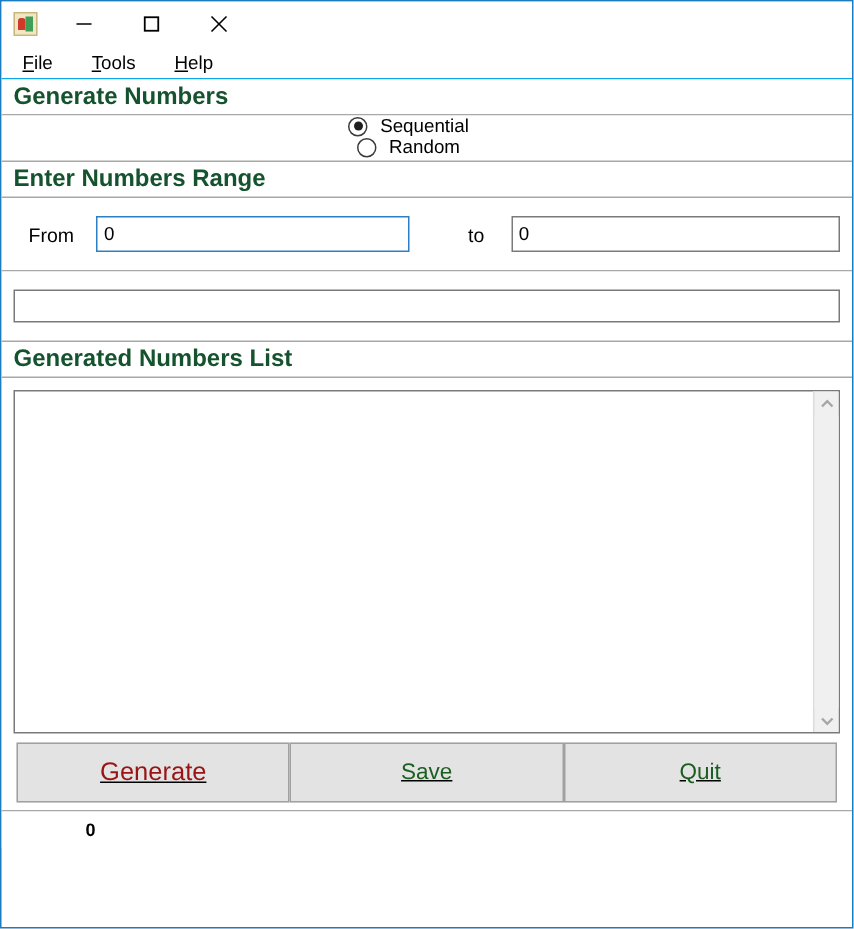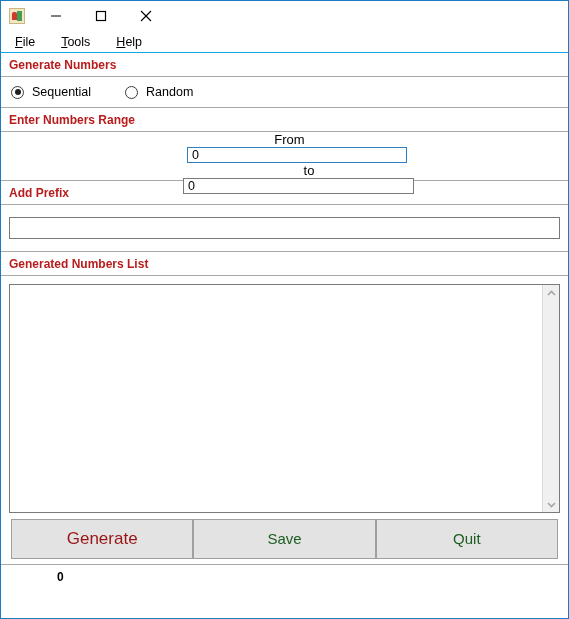--- a/index.html
+++ b/index.html
@@ -101,40 +101,41 @@
   .menu-item .accel {
     text-decoration: underline;
   }
 
   
   .section-header {
     height: 24px;
     display: flex;
     align-items: center;
     padding-left: 8px;
-    font-size: 12px;
+    font-size: 16px;
     font-weight: bold;
-    color: #b91c1c;
+    color: #14532d;
     border-bottom: 1px solid #a8a8a8;
     box-sizing: border-box;
     background: #ffffff;
   }
 
   .panel {
     background: #ffffff;
     box-sizing: border-box;
     border-bottom: 1px solid #a8a8a8;
   }
 
   
   .radio-row {
     height: 30px;
     display: flex;
     align-items: center;
     padding-left: 10px;
+    flex-direction: column;
   }
   .radio-wrap {
     display: flex;
     align-items: center;
     margin-right: 34px;
   }
   .radio {
     width: 13px;
     height: 13px;
     border-radius: 50%;
@@ -159,21 +160,20 @@
     margin-left: 8px;
     white-space: nowrap;
   }
 
   
   .range-row {
     height: 48px;
     display: flex;
     align-items: center;
     padding: 0 8px 0 18px;
-    flex-direction: column;
   }
   .inline-label {
     font-size: 13px;
     color: #000000;
     white-space: nowrap;
   }
   .textbox {
     height: 24px;
     box-sizing: border-box;
     background: #ffffff;
@@ -258,20 +258,21 @@
   
   .buttons-row {
     height: 52px;
     display: flex;
     align-items: center;
     padding: 0 10px;
     gap: 0;
     box-sizing: border-box;
     background: #ffffff;
     border-bottom: 1px solid #a8a8a8;
+    text-decoration: underline;
   }
   .btn {
     flex: 1 1 0;
     height: 40px;
     background: #e3e3e3;
     border: 1px solid #a0a0a0;
     box-sizing: border-box;
     display: flex;
     align-items: center;
     justify-content: center;
@@ -354,21 +355,20 @@
   <div class="section-header">Enter Numbers Range</div>
   <div class="panel">
     <div class="range-row">
       <span class="inline-label">From</span>
       <div class="textbox focused from-box">0</div>
       <span class="inline-label to-label">to</span>
       <div class="textbox to-box">0</div>
     </div>
   </div>
 
-  <div class="section-header">Add Prefix</div>
   <div class="panel">
     <div class="prefix-row">
       <div class="textbox prefix-box"></div>
     </div>
   </div>
 
   <div class="section-header">Generated Numbers List</div>
   <div class="list-panel">
     <div class="listbox">
       <div class="list-content"></div>

